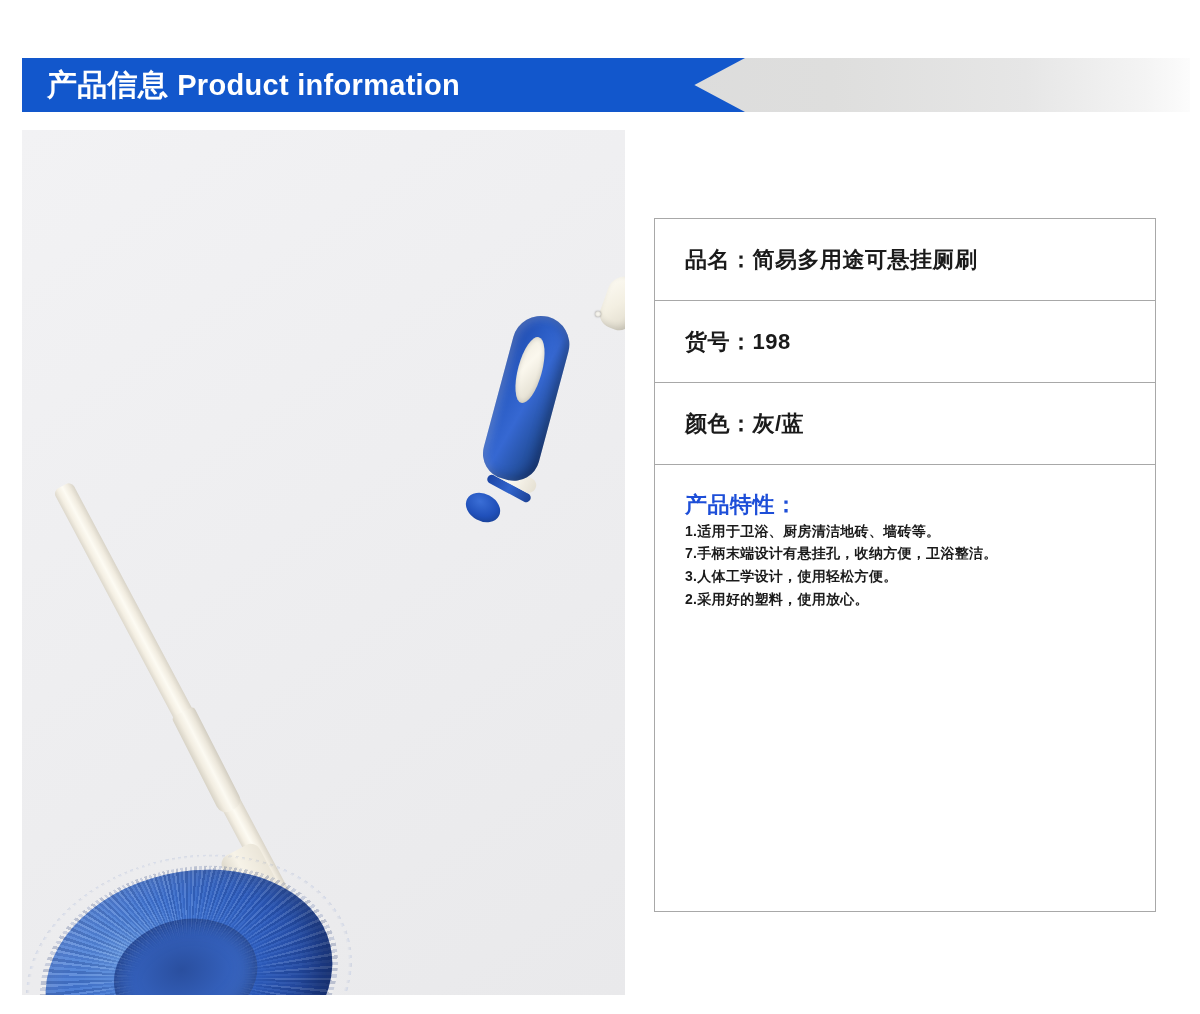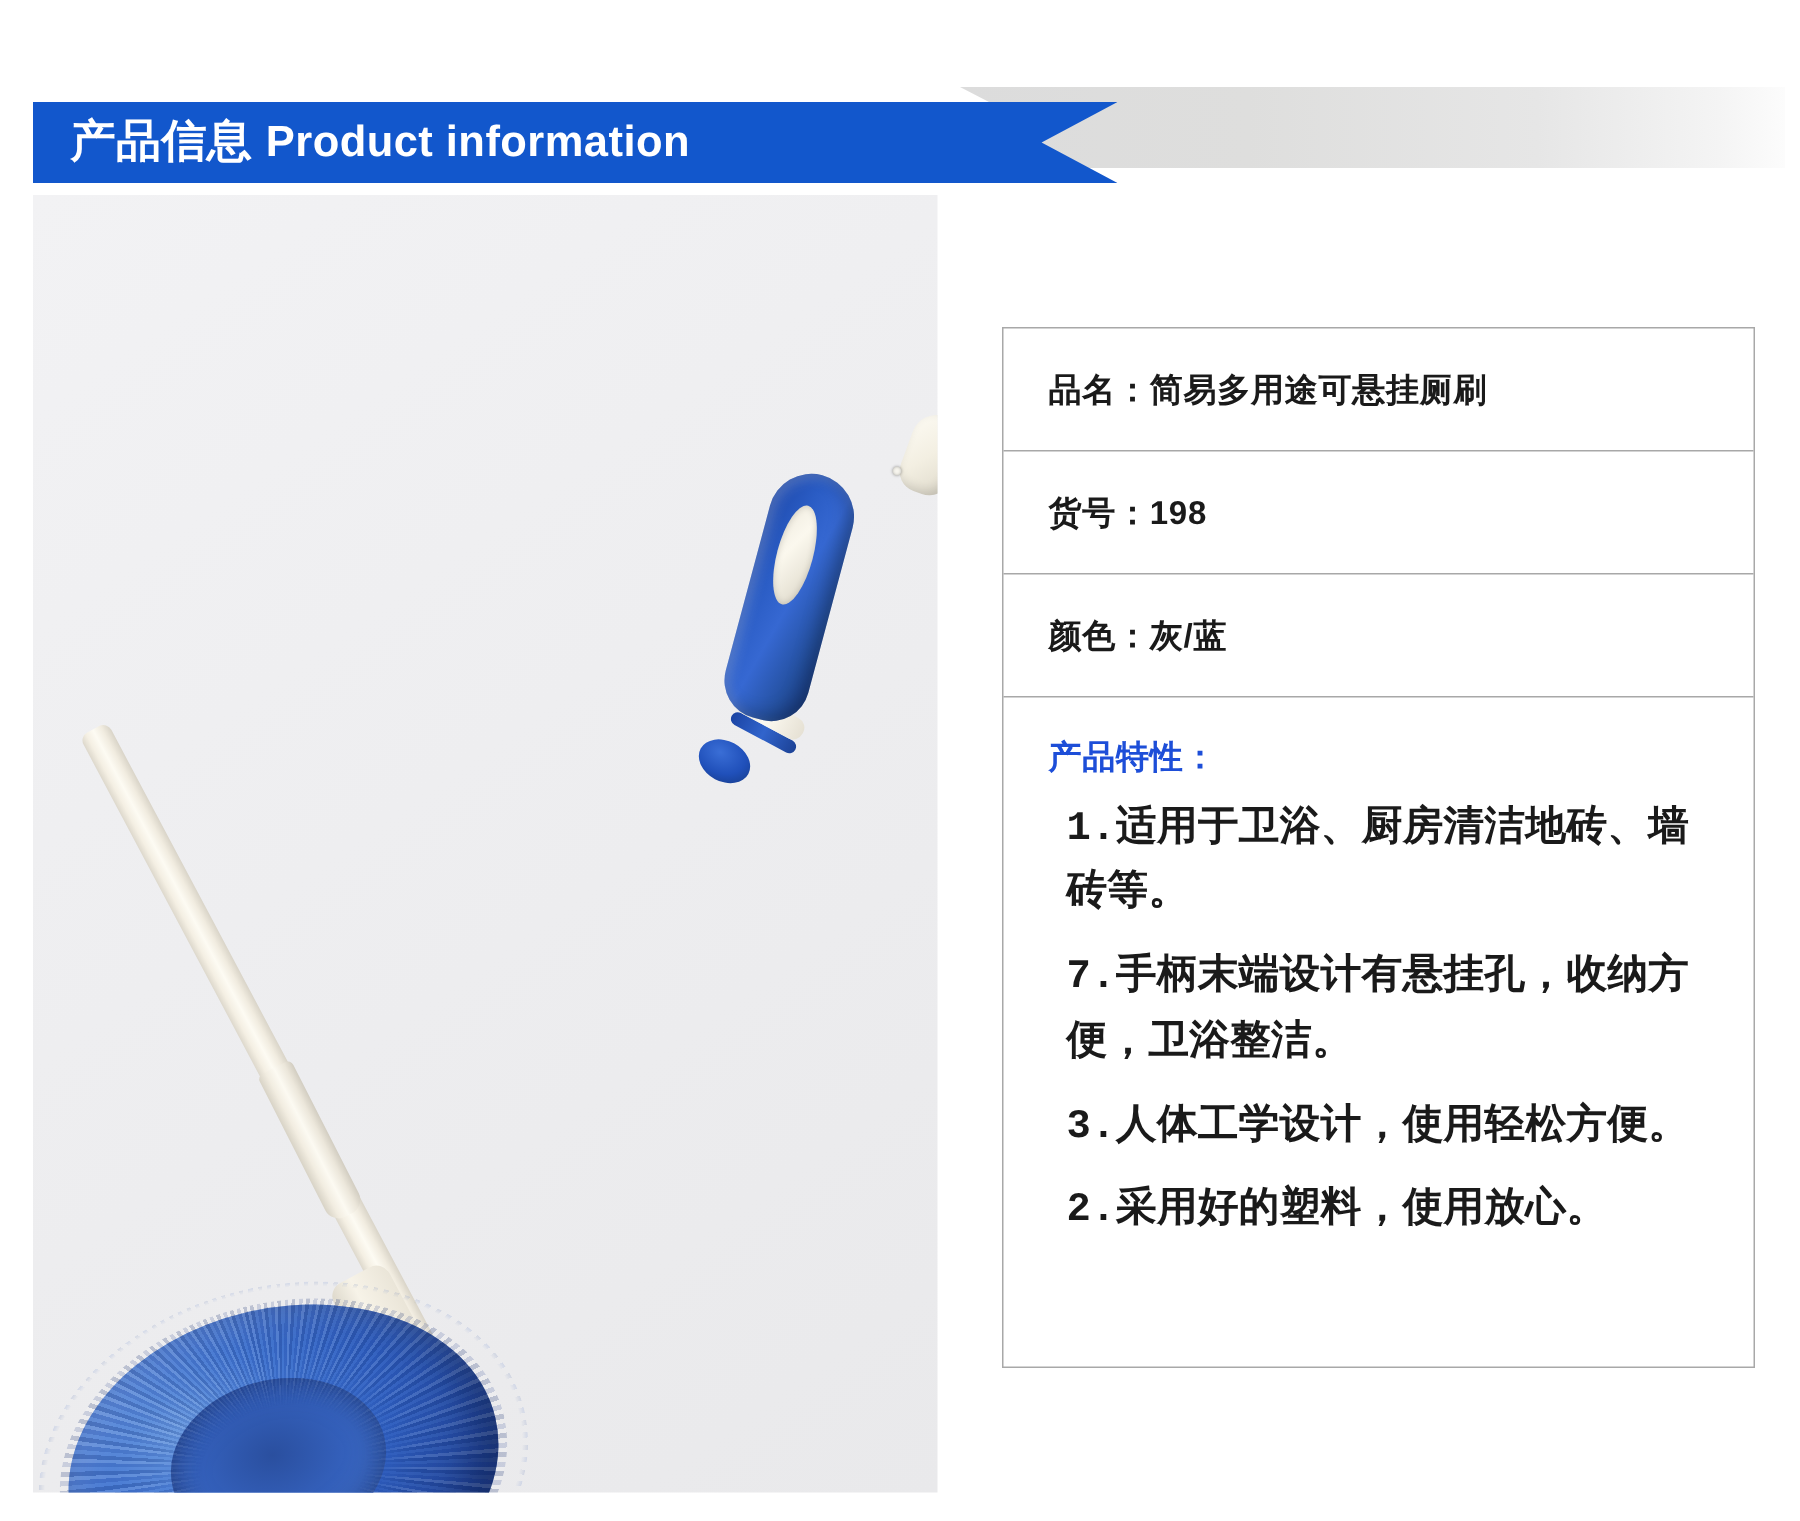--- a/index.html
+++ b/index.html
@@ -15,21 +15,21 @@
   #header-banner{
     position:absolute;left:0;top:0;width:1200px;height:130px;
   }
   .gray-ribbon{
     position:absolute;left:640px;top:58px;
     width:550px;height:54px;
     background:linear-gradient(to right,#dcdcdc 0%,#dededd 35%,#e6e6e6 70%,#f4f4f4 92%,#fcfcfc 100%);
     clip-path:polygon(0 0, 100% 0, 100% 100%, 0 100%, 9.5% 50%);
   }
   .blue-ribbon{
-    position:absolute;left:22px;top:68px;
+    position:absolute;left:22px;top:58px;
     width:723px;height:54px;
     background:#1257cc;
     clip-path:polygon(0 0, 100% 0, 93.0% 50%, 100% 100%, 0 100%);
     display:flex;align-items:center;
   }
   .banner-text{
     color:#ffffff;
     font-size:29px;
     font-weight:bold;
     letter-spacing:0.3px;
@@ -177,21 +177,21 @@
     position:absolute;
     left:210px;top:716px;
     width:42px;height:70px;
     background:linear-gradient(to right,#ddd8cb 0%,#f7f3e8 40%,#eae5d8 100%);
     border-radius:10px;
     transform:rotate(-28deg);
   }
 
   
   #spec-table{
-    position:absolute;left:668px;top:218px;
+    position:absolute;left:654px;top:218px;
     width:502px;height:694px;
     border:1px solid #a8a8a8;
     box-sizing:border-box;
     background:#ffffff;
     display:flex;flex-direction:column;
   }
   .spec-row{
     height:82px;
     border-bottom:1px solid #a8a8a8;
     display:flex;align-items:center;
@@ -211,24 +211,23 @@
     box-sizing:border-box;
   }
   .features-title{
     font-size:22px;font-weight:bold;color:#1d4ed8;
     line-height:1.30;letter-spacing:.5px;
   }
   .features-list{
     list-style:none;margin:0;padding:0;
   }
   .features-list li{
-    font-size:27px;font-weight:bold;color:#1a1a1a;
+    font-size:14px;font-weight:bold;color:#1a1a1a;
     line-height:1.62;letter-spacing:.3px;
-    margin:12px;
-    font-family:Liberation Mono, monospace;
+    margin:0;
   }
 </style>
 </head>
 <body>
 
 <div id="header-banner">
   <div class="gray-ribbon"></div>
   <div class="blue-ribbon">
     <div class="banner-text">
       <span class="cn">产品信息</span><span style="display:inline-block;width:9px;"></span><span class="en">Product information</span>

